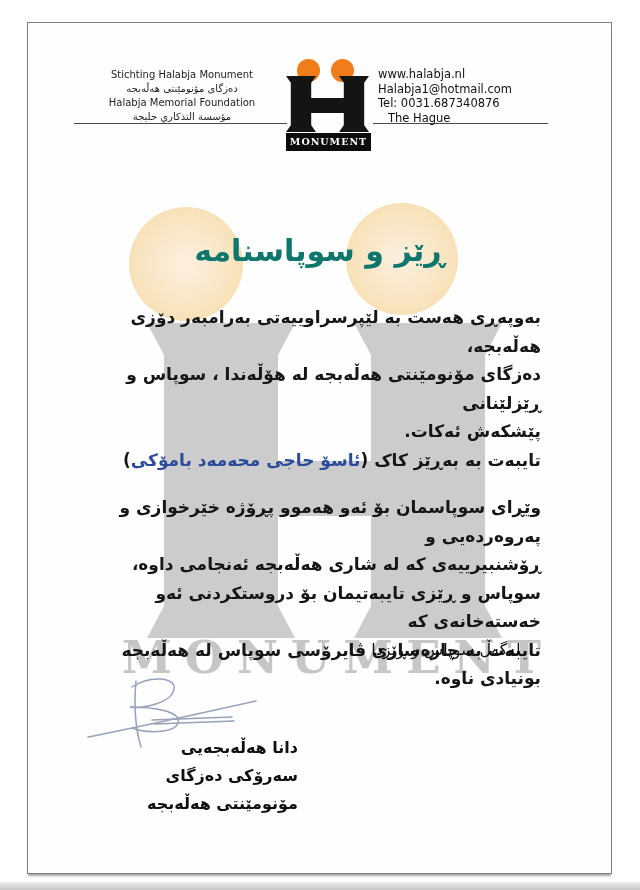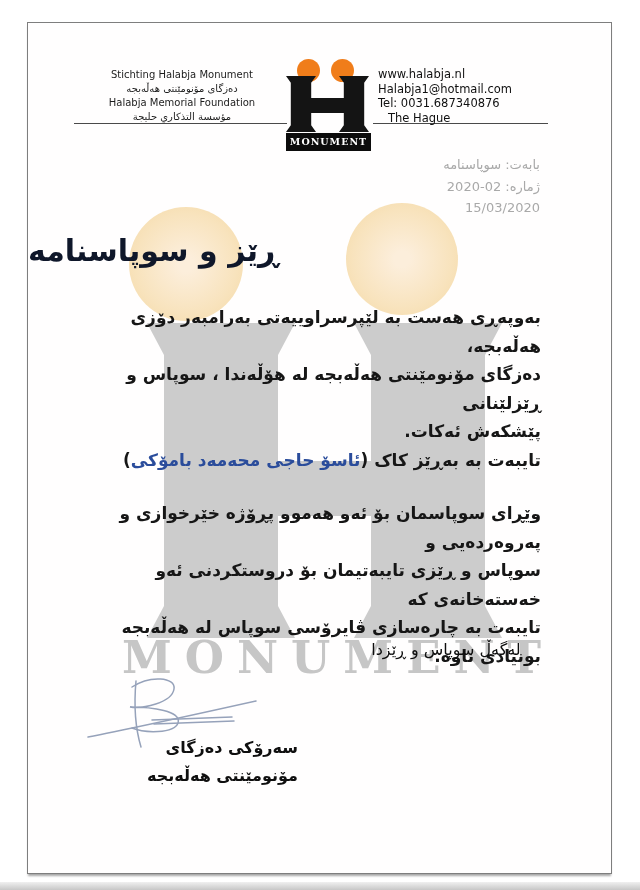--- a/index.html
+++ b/index.html
@@ -40,34 +40,34 @@
 
   
   .meta { position:absolute; right:71px; top:131px; direction:rtl; text-align:right;
           color:#a9a9a9; font-size:13px; line-height:21.5px; }
 
   
   .peach { position:absolute; border-radius:50%; z-index:0;
           background:radial-gradient(circle, #fceedb 10%, #f8e3bd 62%, #f4d8a3 100%); }
   .peach-left  { left:101px; top:184px; width:114px; height:114px; }
   .peach-right { left:318px; top:180px; width:112px; height:112px; }
-  .title { position:absolute; left:0; top:210px; width:100%; text-align:left;
-          direction:rtl; font-size:30px; font-weight:bold; color:#0f172a; z-index:1; }
+  .title { position:absolute; left:0; top:210px; width:100%; text-align:center;
+          direction:rtl; font-size:30px; font-weight:bold; color:#0f766e; z-index:1; }
 
   
   .wm-h { position:absolute; left:100px; top:300px; width:378px; height:315px; z-index:0; }
   .wm-monument { position:absolute; left:60px; top:608px; width:500px; text-align:center;
           font-family:"DejaVu Serif", serif; font-weight:bold; font-size:45px;
           letter-spacing:13px; color:#c6c6c6; z-index:0; white-space:nowrap; }
 
   
   .body-text { position:absolute; left:70px; top:280px; width:443px; direction:rtl;
           text-align:right; font-size:17px; font-weight:bold; color:#161616;
           line-height:28.5px; z-index:1; }
-  .para2 { margin-top:25px; }
+  .para2 { margin-top:19px; }
   .name-blue { color:#2a4c9b; }
 
   .closing { position:absolute; left:328px; top:617px; width:180px; direction:rtl;
           text-align:center; font-size:16px; font-weight:normal; color:#0e0e0e; z-index:2; }
 
   .signature { position:absolute; left:52px; top:648px; width:190px; height:82px; z-index:2; }
 
   .signoff { position:absolute; left:56px; top:711px; width:214px; direction:rtl;
           text-align:right; font-size:16px; font-weight:bold; color:#0f0f0f;
           line-height:28px; z-index:2; }
@@ -95,25 +95,20 @@
     <div class="logo-banner">MONUMENT</div>
   </div>
 
   <div class="header-right">
     <div class="hr-center">www.halabja.nl</div>
     <div class="hr-center">Halabja1@hotmail.com</div>
     <div class="hr-center">Tel: 0031.687340876</div>
     <div class="hr-city">The Hague</div>
   </div>
 
-  <div class="meta">
-    <div>بابەت: سوپاسنامە</div>
-    <div>ژمارە: 02-2020</div>
-    <div>15/03/2020</div>
-  </div>
 
   <div class="peach peach-left"></div>
   <div class="peach peach-right"></div>
   <div class="title">ڕێز و سوپاسنامە</div>
 
   <svg class="wm-h" viewBox="0 0 378 315">
     <polygon fill="#cccccc" points="19,0 167,0 150,32 150,283 167,315 19,315 36,283 36,32"></polygon>
     <polygon fill="#cccccc" points="226,0 374,0 357,32 357,283 374,315 226,315 243,283 243,32"></polygon>
     <rect fill="#cccccc" x="150" y="138" width="93" height="55"></rect>
   </svg>
@@ -121,35 +116,37 @@
 
   <div class="body-text">
     <div class="para1">
       <div>بەوپەڕی هەست بە لێپرسراوییەتی بەرامبەر دۆزی هەڵەبجە،</div>
       <div>دەزگای مۆنومێنتی هەڵەبجە له هۆڵەندا ، سوپاس و ڕێزلێنانی</div>
       <div>پێشکەش ئەکات.</div>
       <div><span>تایبەت بە بەڕێز کاک (</span><span class="name-blue">ئاسۆ حاجی محەمەد بامۆکی</span><span>)</span></div>
     </div>
     <div class="para2">
       <div>وێڕای  سوپاسمان بۆ ئەو هەموو پڕۆژە خێرخوازی و پەروەردەیی و</div>
+      <div>ڕۆشنبیرییەی کە لە شاری هەڵەبجە ئەنجامی داوە،</div>
       <div>سوپاس و ڕێزی تایبەتیمان بۆ دروستکردنی ئەو خەستەخانەی کە</div>
       <div>تایبەت بە چارەسازی ڤایرۆسی سوپاس لە هەڵەبجە بونیادی ناوە.</div>
     </div>
   </div>
 
   <div class="closing">لەگەڵ سوپاس و ڕێزدا</div>
 
   <svg class="signature" viewBox="0 0 190 82">
     <g fill="none" stroke="#96a2ba" stroke-width="1.5" stroke-linecap="round">
       <path d="M 8,66 C 50,58 140,38 176,30"></path>
       <path d="M 52,16 C 70,4 96,6 94,18 C 92,32 62,38 50,36 C 72,36 102,40 98,52 C 94,63 64,62 52,57"></path>
       <path d="M 56,10 C 54,32 55,56 61,76"></path>
       <path d="M 72,49 L 152,46 M 74,53 L 154,50"></path>
     </g>
   </svg>
 
   <div class="signoff">
+    <div>دانا هەڵەبجەیی</div>
     <div>سەرۆکی دەزگای مۆنومێنتی هەڵەبجە</div>
   </div>
 
 </div>
 
 <div class="bottom-strip"></div>
 
 </body></html>

